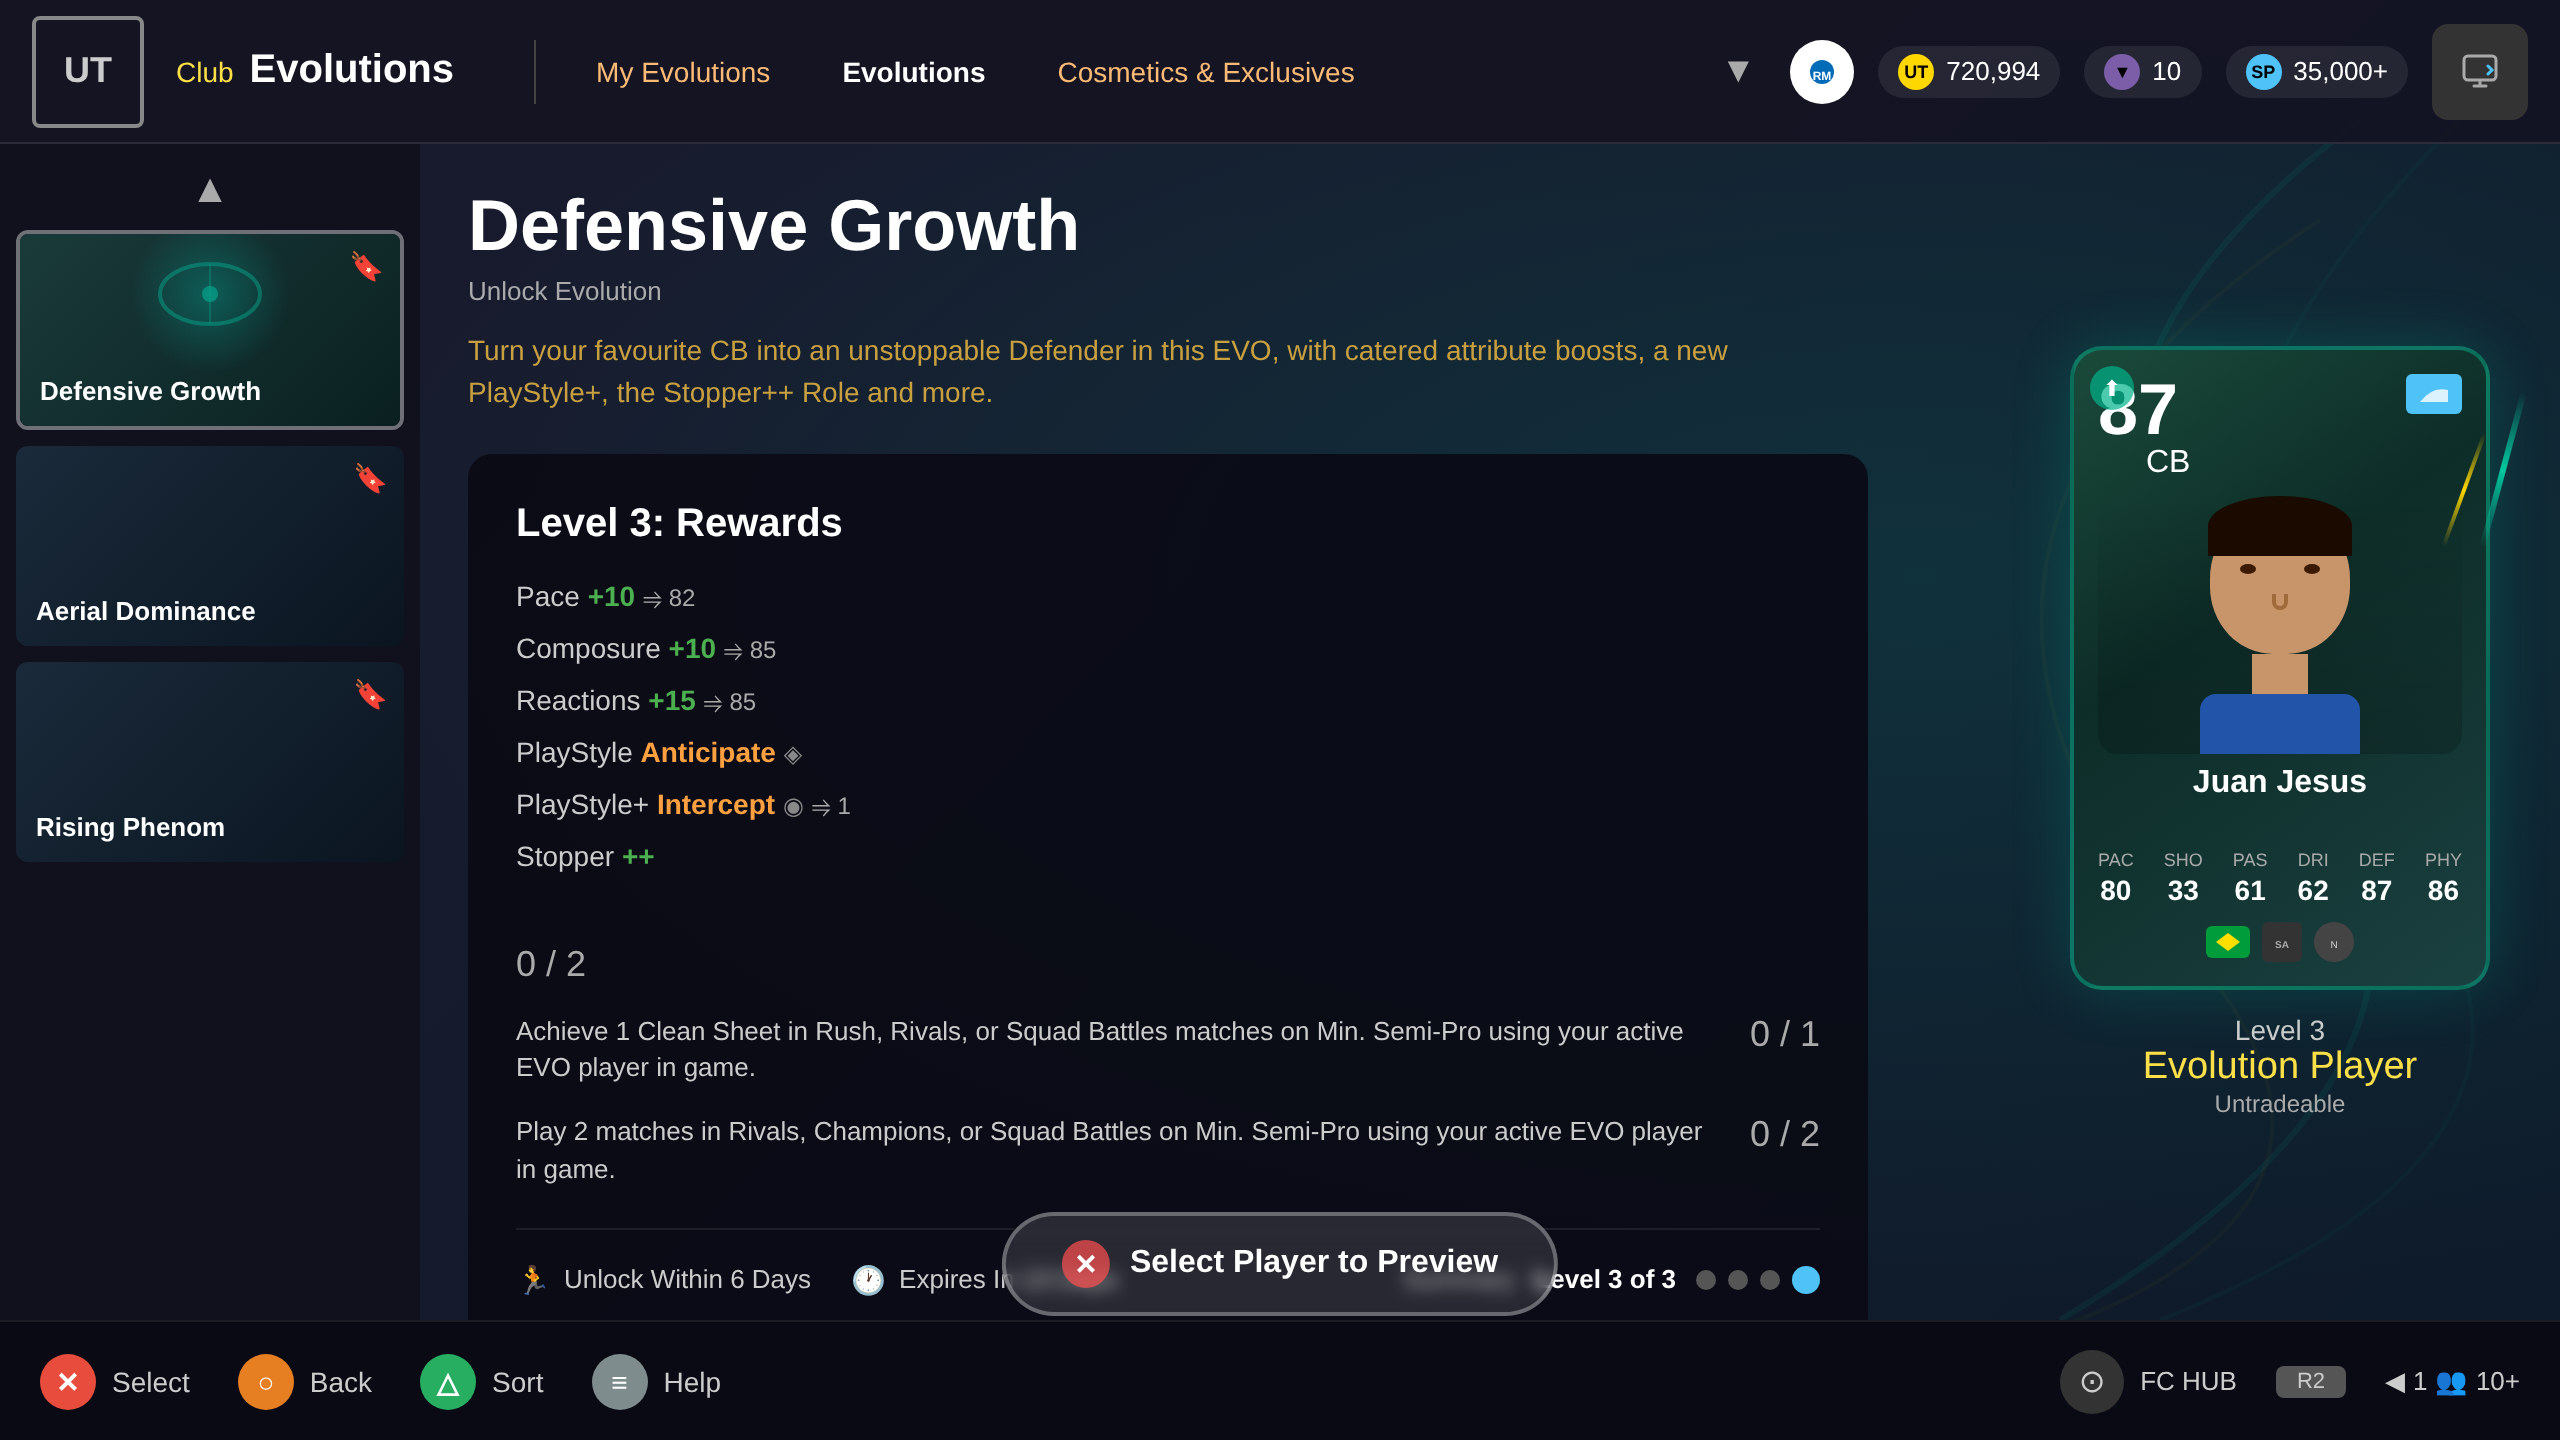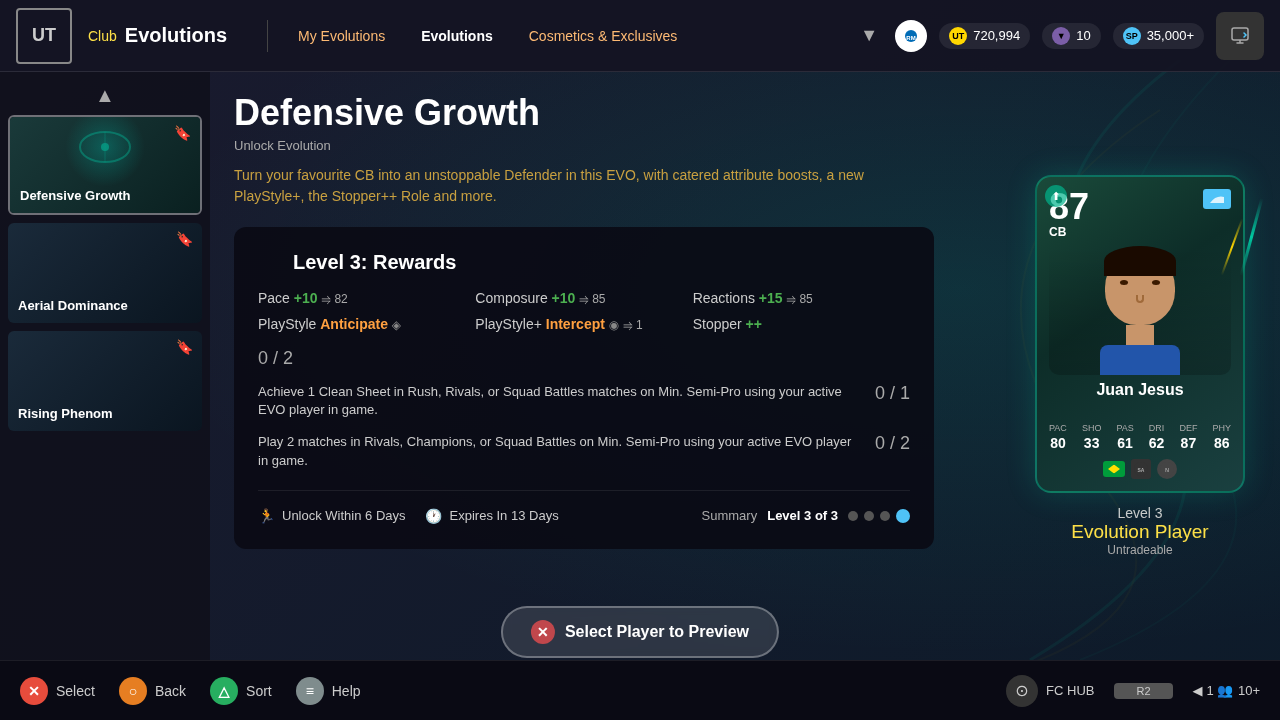--- a/index.html
+++ b/index.html
@@ -268,28 +268,27 @@
       border-radius: 12px;
       padding: 24px;
       max-width: 700px;
     }
 
     .card-section-title {
       font-size: 20px;
       font-weight: bold;
       color: #fff;
       margin-bottom: 16px;
-      margin-left: 35px;
     }
 
     .rewards-grid {
       display: grid;
-      grid-template-columns: 1fr 1fr 1fr;
+      grid-template-columns: 1fr;
       gap: 10px 0;
-      margin-bottom: 16px;
+      margin-bottom: 36px;
     }
 
     .reward-item {
       font-size: 14px;
       color: #ccc;
     }
 
     .reward-value {
       color: #4caf50;
       font-weight: bold;
@@ -437,23 +436,24 @@
     }
 
     .card-rating {
       font-size: 36px;
       font-weight: bold;
       color: #fff;
       line-height: 1;
     }
 
     .card-position {
-      font-size: 12px;
-      font-weight: bold;
-      color: #fff;
+      font-size: 16px;
+      font-weight: normal;
+      color: #fff;
+      margin-left: 24px;
     }
 
     .card-shoe-icon {
       display: flex;
       flex-direction: column;
       align-items: flex-end;
       gap: 4px;
     }
 
     .shoe-badge {
@@ -730,21 +730,21 @@
       border-radius: 50%;
       display: flex;
       align-items: center;
       justify-content: center;
       font-size: 16px;
     }
 
     .r2-badge {
       background: #555;
       border-radius: 4px;
-      padding: 2px 22px;
+      padding: 2px 10px;
       font-size: 11px;
       color: #ccc;
     }
 
     .nav-count {
       display: flex;
       align-items: center;
       gap: 4px;
       font-size: 13px;
       color: #ccc;

